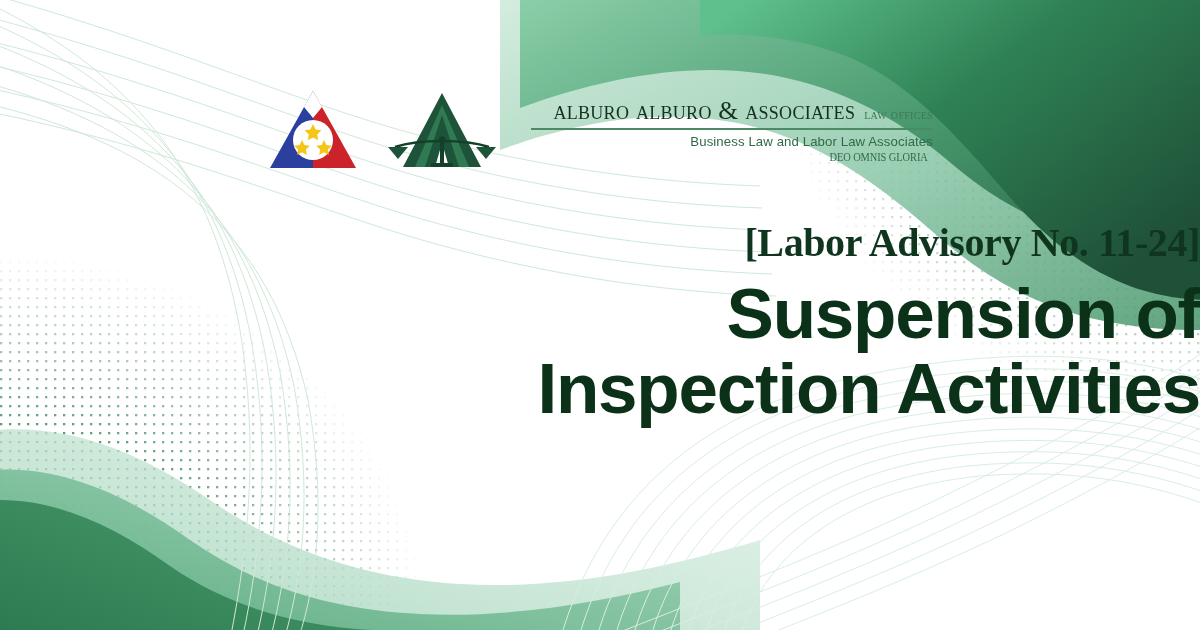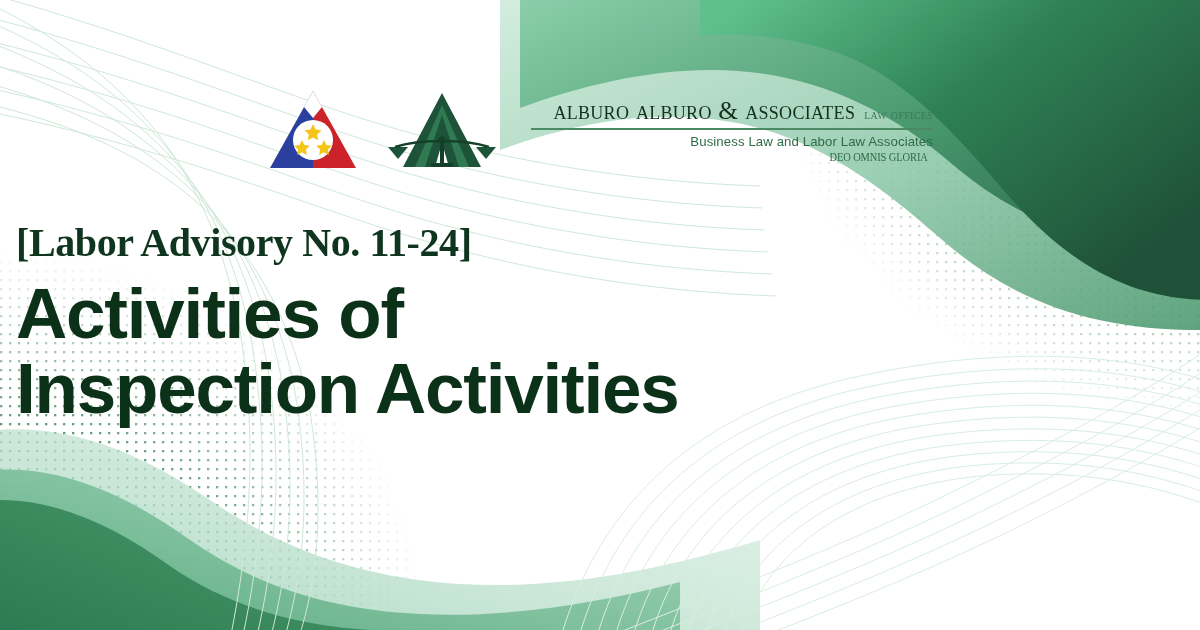--- a/index.html
+++ b/index.html
@@ -90,24 +90,24 @@
     color: #2f6b47;
     letter-spacing: -0.1px;
     margin-top: 2px;
     white-space: nowrap;
     transform: scaleX(0.9);
   }
 
   
   .title-block {
     position: absolute;
-    left: 16px;
+    left: 6px;
     right: 0;
     top: 222px;
-    text-align: left;
+    text-align: right;
     z-index: 20;
   }
   .advisory-tag {
     font-family: "Liberation Serif", serif;
     font-weight: bold;
     font-size: 40px;
     line-height: 1.05;
     color: #10351f;
     letter-spacing: -0.4px;
     margin: 0;
@@ -271,18 +271,18 @@
       </div>
       <div class="wm-rule"></div>
       <div class="wm-tagline">Business Law and Labor Law Associates</div>
       <div class="wm-motto">DEO OMNIS GLORIA</div>
     </div>
   </div>
 
   <div class="title-block">
     <p class="advisory-tag">[Labor Advisory No. 11-24]</p>
     <h1 class="headline">
-      <span>Activities of</span>
+      <span>Suspension of</span>
       <span>Inspection Activities</span>
     </h1>
   </div>
 
 </div>
 
 </body></html>

